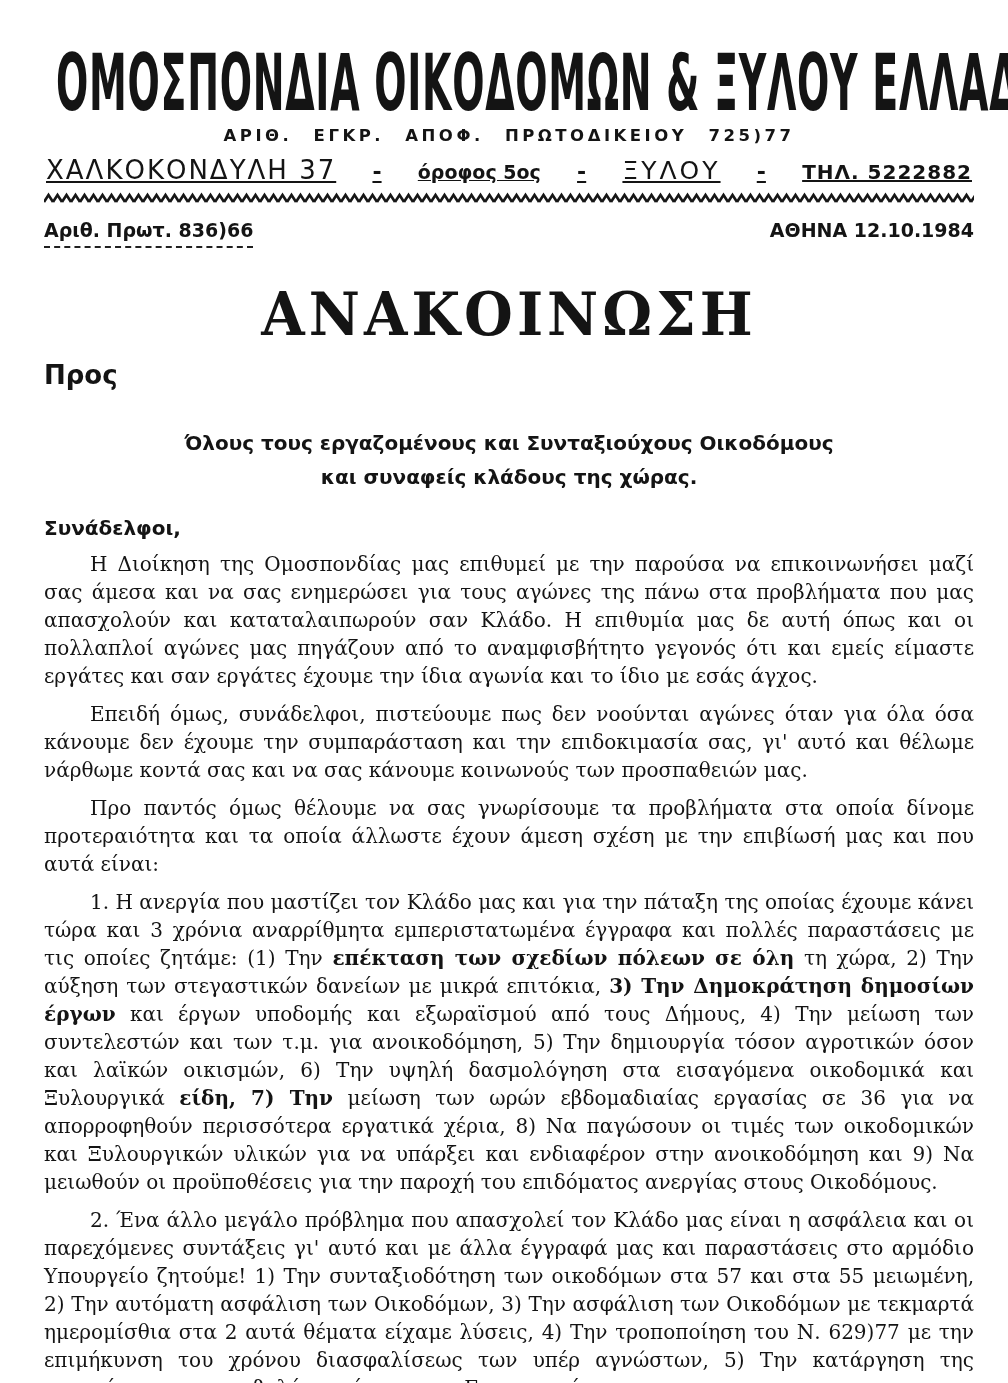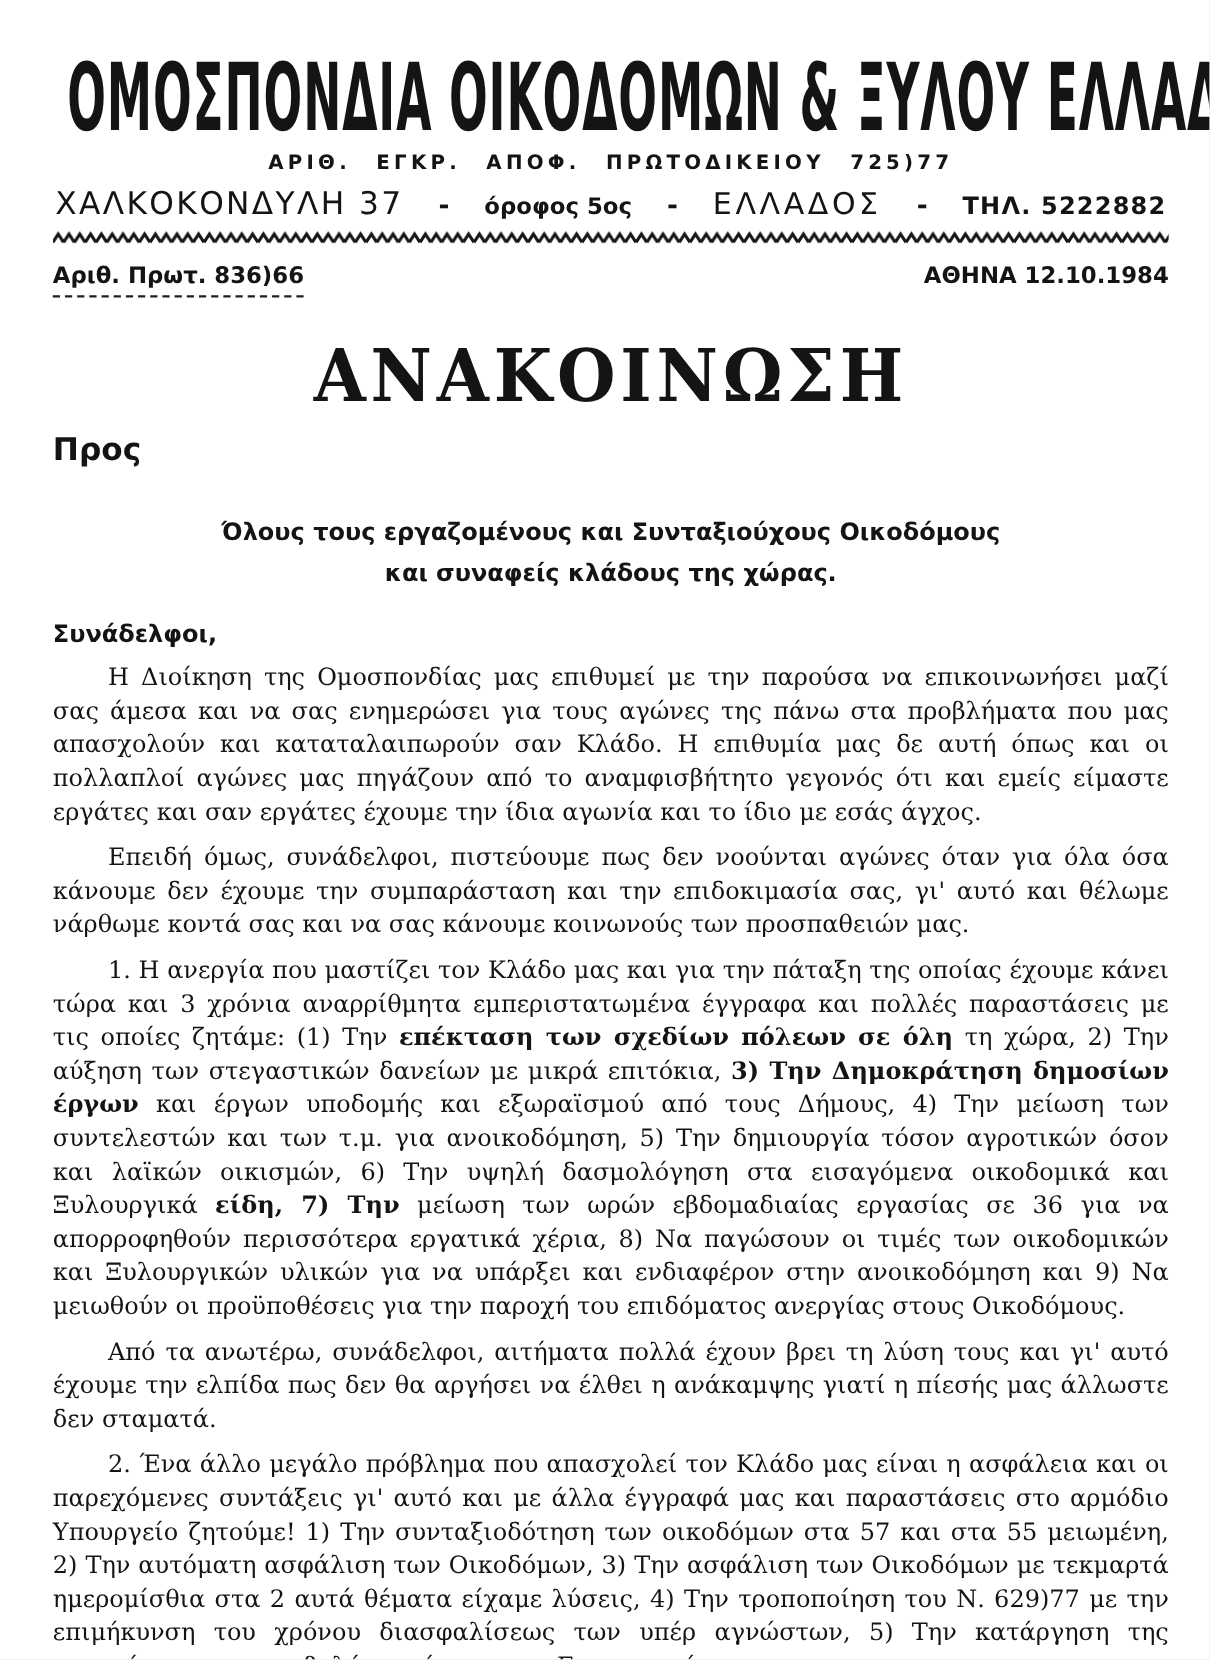--- a/index.html
+++ b/index.html
@@ -23,21 +23,21 @@
   }
   .reg-line{
     text-align:center;
     font-family:"DejaVu Sans","Liberation Sans",sans-serif;
     font-weight:bold;font-size:16.5px;letter-spacing:3.5px;word-spacing:12px;
     margin-top:8px;
   }
   .addr-line{
     display:flex;justify-content:space-between;align-items:baseline;
     font-family:"DejaVu Sans","Liberation Sans",sans-serif;
-    margin-top:10px;padding:0 2px;
+    margin-top:10px;padding:0 2px;text-decoration:underline;
   }
   .addr-street{font-size:26px;letter-spacing:2px;font-weight:500;}
   .addr-floor{font-size:19px;font-weight:bold;}
   .addr-city{font-size:25px;letter-spacing:3px;font-weight:500;}
   .addr-phone{font-size:20px;font-weight:bold;letter-spacing:1px;}
   .addr-sep{font-size:22px;font-weight:bold;}
   .zigzag{display:block;margin-top:6px;width:100%;height:14px;}
   
   .ref-row{
     display:flex;justify-content:space-between;align-items:flex-start;
@@ -86,21 +86,21 @@
       <div class="org-title">ΟΜΟΣΠΟΝΔΙΑ ΟΙΚΟΔΟΜΩΝ &amp; ΞΥΛΟΥ ΕΛΛΑΔΟΣ</div>
     </div>
 
     <div class="reg-line">ΑΡΙΘ. ΕΓΚΡ. ΑΠΟΦ. ΠΡΩΤΟΔΙΚΕΙΟΥ 725)77</div>
 
     <div class="addr-line">
       <span class="addr-street">ΧΑΛΚΟΚΟΝΔΥΛΗ 37</span>
       <span class="addr-sep">-</span>
       <span class="addr-floor">όροφος 5ος</span>
       <span class="addr-sep">-</span>
-      <span class="addr-city">ΕΛΛΑΔΟΣ</span>
+      <span class="addr-city">ΞΥΛΟΥ</span>
       <span class="addr-sep">-</span>
       <span class="addr-phone">ΤΗΛ. 5222882</span>
     </div>
 
     <svg class="zigzag" xmlns="http://www.w3.org/2000/svg">
       <defs>
         <pattern id="zz" width="9" height="14" patternUnits="userSpaceOnUse">
           <path d="M0 11 L4.5 4 L9 11" fill="none" stroke="#161616" stroke-width="2.6"></path>
         </pattern>
       </defs>
@@ -120,18 +120,18 @@
   <div class="recipients">
     <div>Όλους τους εργαζομένους και Συνταξιούχους Οικοδόμους</div>
     <div>και συναφείς κλάδους της χώρας.</div>
   </div>
 
   <div class="salutation">Συνάδελφοι,</div>
 
   <main class="doc-body">
     <p><span>Η Διοίκηση της Ομοσπονδίας μας επιθυμεί με την παρούσα να επικοινωνήσει μαζί σας άμεσα και να σας ενημερώσει για τους αγώνες της πάνω στα προβλήματα που μας απασχολούν και καταταλαιπωρούν σαν Κλάδο. Η επιθυμία μας δε αυτή όπως και οι πολλαπλοί αγώνες μας πηγάζουν από το αναμφισβήτητο γεγονός ότι και εμείς είμαστε εργάτες και σαν εργάτες έχουμε την ίδια αγωνία και το ίδιο με εσάς άγχος.</span></p>
     <p><span>Επειδή όμως, συνάδελφοι, πιστεύουμε πως δεν νοούνται αγώνες όταν για όλα όσα κάνουμε δεν έχουμε την συμπαράσταση και την επιδοκιμασία σας, γι' αυτό και θέλωμε νάρθωμε κοντά σας και να σας κάνουμε κοινωνούς των προσπαθειών μας.</span></p>
+    <p><span>Προ παντός όμως θέλουμε να σας γνωρίσουμε τα προβλήματα στα οποία δίνομε προτεραιότητα και τα οποία άλλωστε έχουν άμεση σχέση με την επιβίωσή μας και που αυτά είναι:</span></p>
     <p><span>1. Η ανεργία που μαστίζει τον Κλάδο μας και για την πάταξη της οποίας έχουμε κάνει τώρα και 3 χρόνια αναρρίθμητα εμπεριστατωμένα έγγραφα και πολλές παραστάσεις με τις οποίες ζητάμε: (1) Την </span><span class="seg-bold">επέκταση των σχεδίων πόλεων σε όλη</span><span> τη χώρα, 2) Την αύξηση των στεγαστικών δανείων με μικρά επιτόκια, </span><span class="seg-bold">3) Την Δημοκράτηση δημοσίων έργων</span><span> και έργων υποδομής και εξωραϊσμού από τους Δήμους, 4) Την μείωση των συντελεστών και των τ.μ. για ανοικοδόμηση, 5) Την δημιουργία τόσον αγροτικών όσον και λαϊκών οικισμών, 6) Την υψηλή δασμολόγηση στα εισαγόμενα οικοδομικά και Ξυλουργικά </span><span class="seg-bold">είδη, 7) Την</span><span> μείωση των ωρών εβδομαδιαίας εργασίας σε 36 για να απορροφηθούν περισσότερα εργατικά χέρια, 8) Να παγώσουν οι τιμές των οικοδομικών και Ξυλουργικών υλικών για να υπάρξει και ενδιαφέρον στην ανοικοδόμηση και 9) Να μειωθούν οι προϋποθέσεις για την παροχή του επιδόματος ανεργίας στους Οικοδόμους.</span></p>
-    <p><span>Από τα ανωτέρω, συνάδελφοι, αιτήματα πολλά έχουν βρει τη λύση τους και γι' αυτό έχουμε την ελπίδα πως δεν θα αργήσει να έλθει η ανάκαμψης γιατί η πίεσής μας άλλωστε δεν σταματά.</span></p>
     <p><span>2. Ένα άλλο μεγάλο πρόβλημα που απασχολεί τον Κλάδο μας είναι η ασφάλεια και οι παρεχόμενες συντάξεις γι' αυτό και με άλλα έγγραφά μας και παραστάσεις στο αρμόδιο Υπουργείο ζητούμε! 1) Την συνταξιοδότηση των οικοδόμων στα 57 και στα 55 μειωμένη, 2) Την αυτόματη ασφάλιση των Οικοδόμων, 3) Την ασφάλιση των Οικοδόμων με τεκμαρτά ημερομίσθια στα 2 αυτά θέματα είχαμε λύσεις, 4) Την τροποποίηση του Ν. 629)77 με την επιμήκυνση του χρόνου διασφαλίσεως των υπέρ αγνώστων, 5) Την κατάργηση της υποχρέωσης της υποβολής αιτήσεως στο Επικουρικό για την</span></p>
   </main>
 
 </div>
 
 </body></html>

